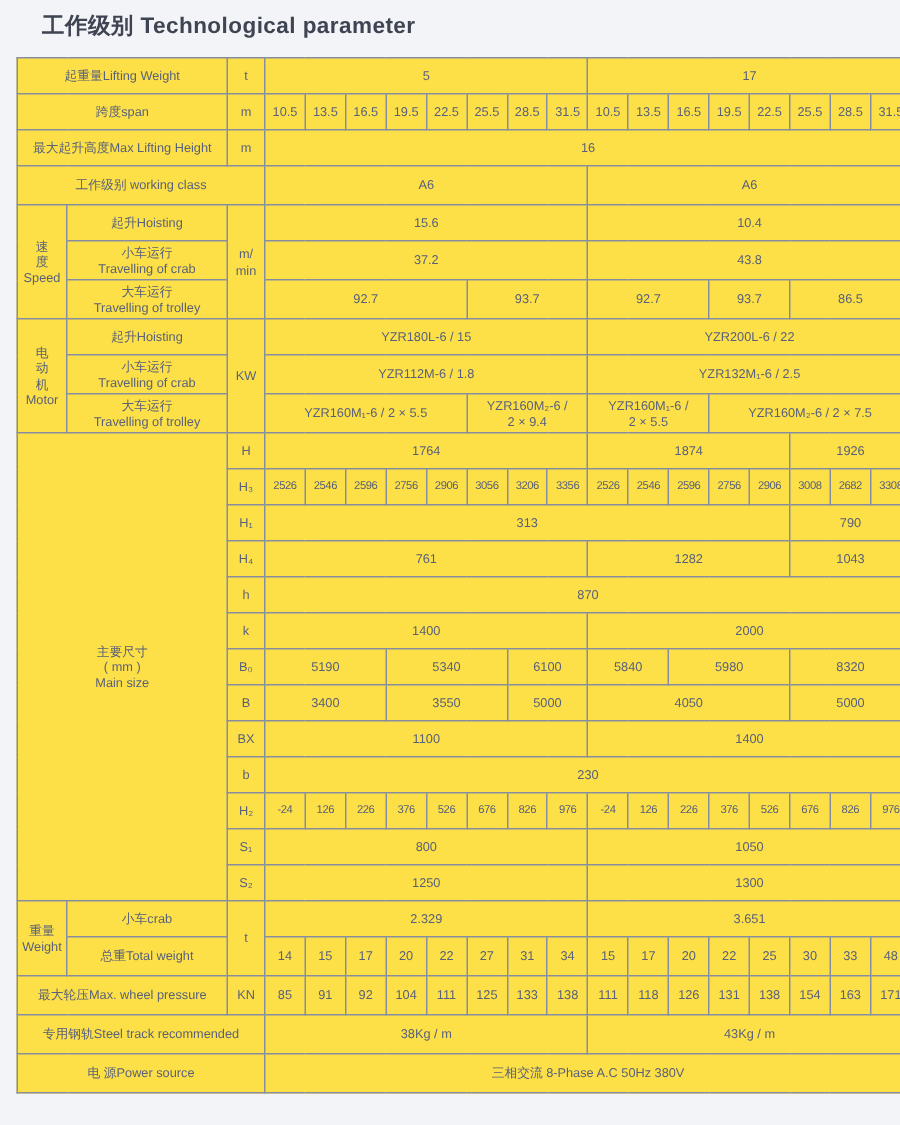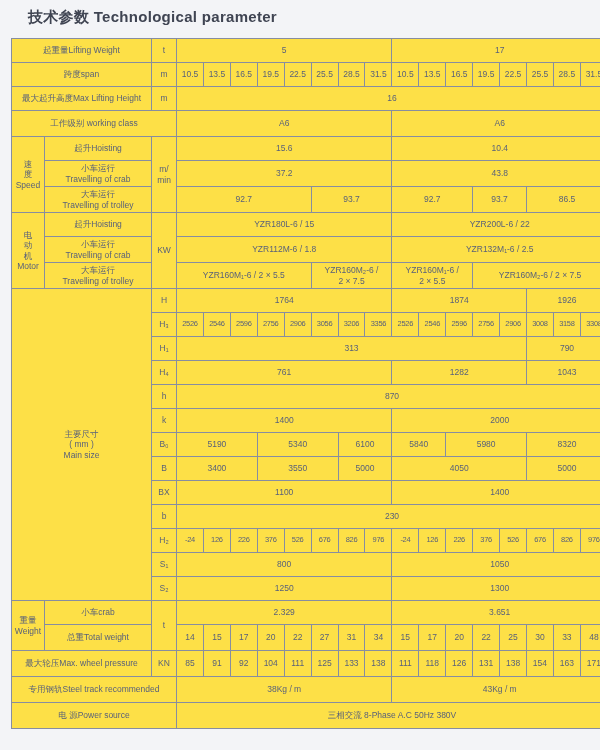--- a/index.html
+++ b/index.html
@@ -52,21 +52,21 @@
   col.c-sub{width:107px;}
   col.c-unt{width:25px;}
 </style>
 </head>
 <body>
 
 <div class="scan-ghost ghost-1"></div>
 <div class="scan-ghost ghost-2"></div>
 <div class="scan-ghost ghost-3"></div>
 
-<div class="page-title"><span>技术参数</span>&nbsp;<span>Technological parameter</span></div>
+<div class="page-title"><span>工作级别</span>&nbsp;<span>Technological parameter</span></div>
 
 <table class="spec">
   <colgroup>
     <col class="c-grp">
       <col class="c-sub">
       <col class="c-unt">
     <col>
       <col>
       <col>
       <col>
@@ -159,21 +159,21 @@
         <td class="c-label">小车运行
 Travelling of crab</td>
         <td class="c-value" colspan="8">YZR112M-6 / 1.8</td>
         <td class="c-value" colspan="8">YZR132M₁-6 / 2.5</td>
       </tr>
       <tr class="tall">
         <td class="c-label">大车运行
 Travelling of trolley</td>
         <td class="c-value" colspan="5">YZR160M₁-6 / 2 × 5.5</td>
         <td class="c-value" colspan="3">YZR160M₂-6 /
-2 × 7.5</td>
+2 × 9.4</td>
         <td class="c-value" colspan="3">YZR160M₁-6 /
 2 × 5.5</td>
         <td class="c-value" colspan="5">YZR160M₂-6 / 2 × 7.5</td>
       </tr>
       <tr class="">
         <td class="c-label main-size" colspan="2" rowspan="13">主要尺寸
 ( mm )
 Main size</td>
         <td class="c-unit">H</td>
         <td class="c-value" colspan="8">1764</td>
@@ -189,21 +189,21 @@
         <td class="c-value">2906</td>
         <td class="c-value">3056</td>
         <td class="c-value">3206</td>
         <td class="c-value">3356</td>
         <td class="c-value">2526</td>
         <td class="c-value">2546</td>
         <td class="c-value">2596</td>
         <td class="c-value">2756</td>
         <td class="c-value">2906</td>
         <td class="c-value">3008</td>
-        <td class="c-value">3158</td>
+        <td class="c-value">2682</td>
         <td class="c-value">3308</td>
       </tr>
       <tr class="">
         <td class="c-unit">H₁</td>
         <td class="c-value" colspan="13">313</td>
         <td class="c-value" colspan="3">790</td>
       </tr>
       <tr class="">
         <td class="c-unit">H₄</td>
         <td class="c-value" colspan="8">761</td>

